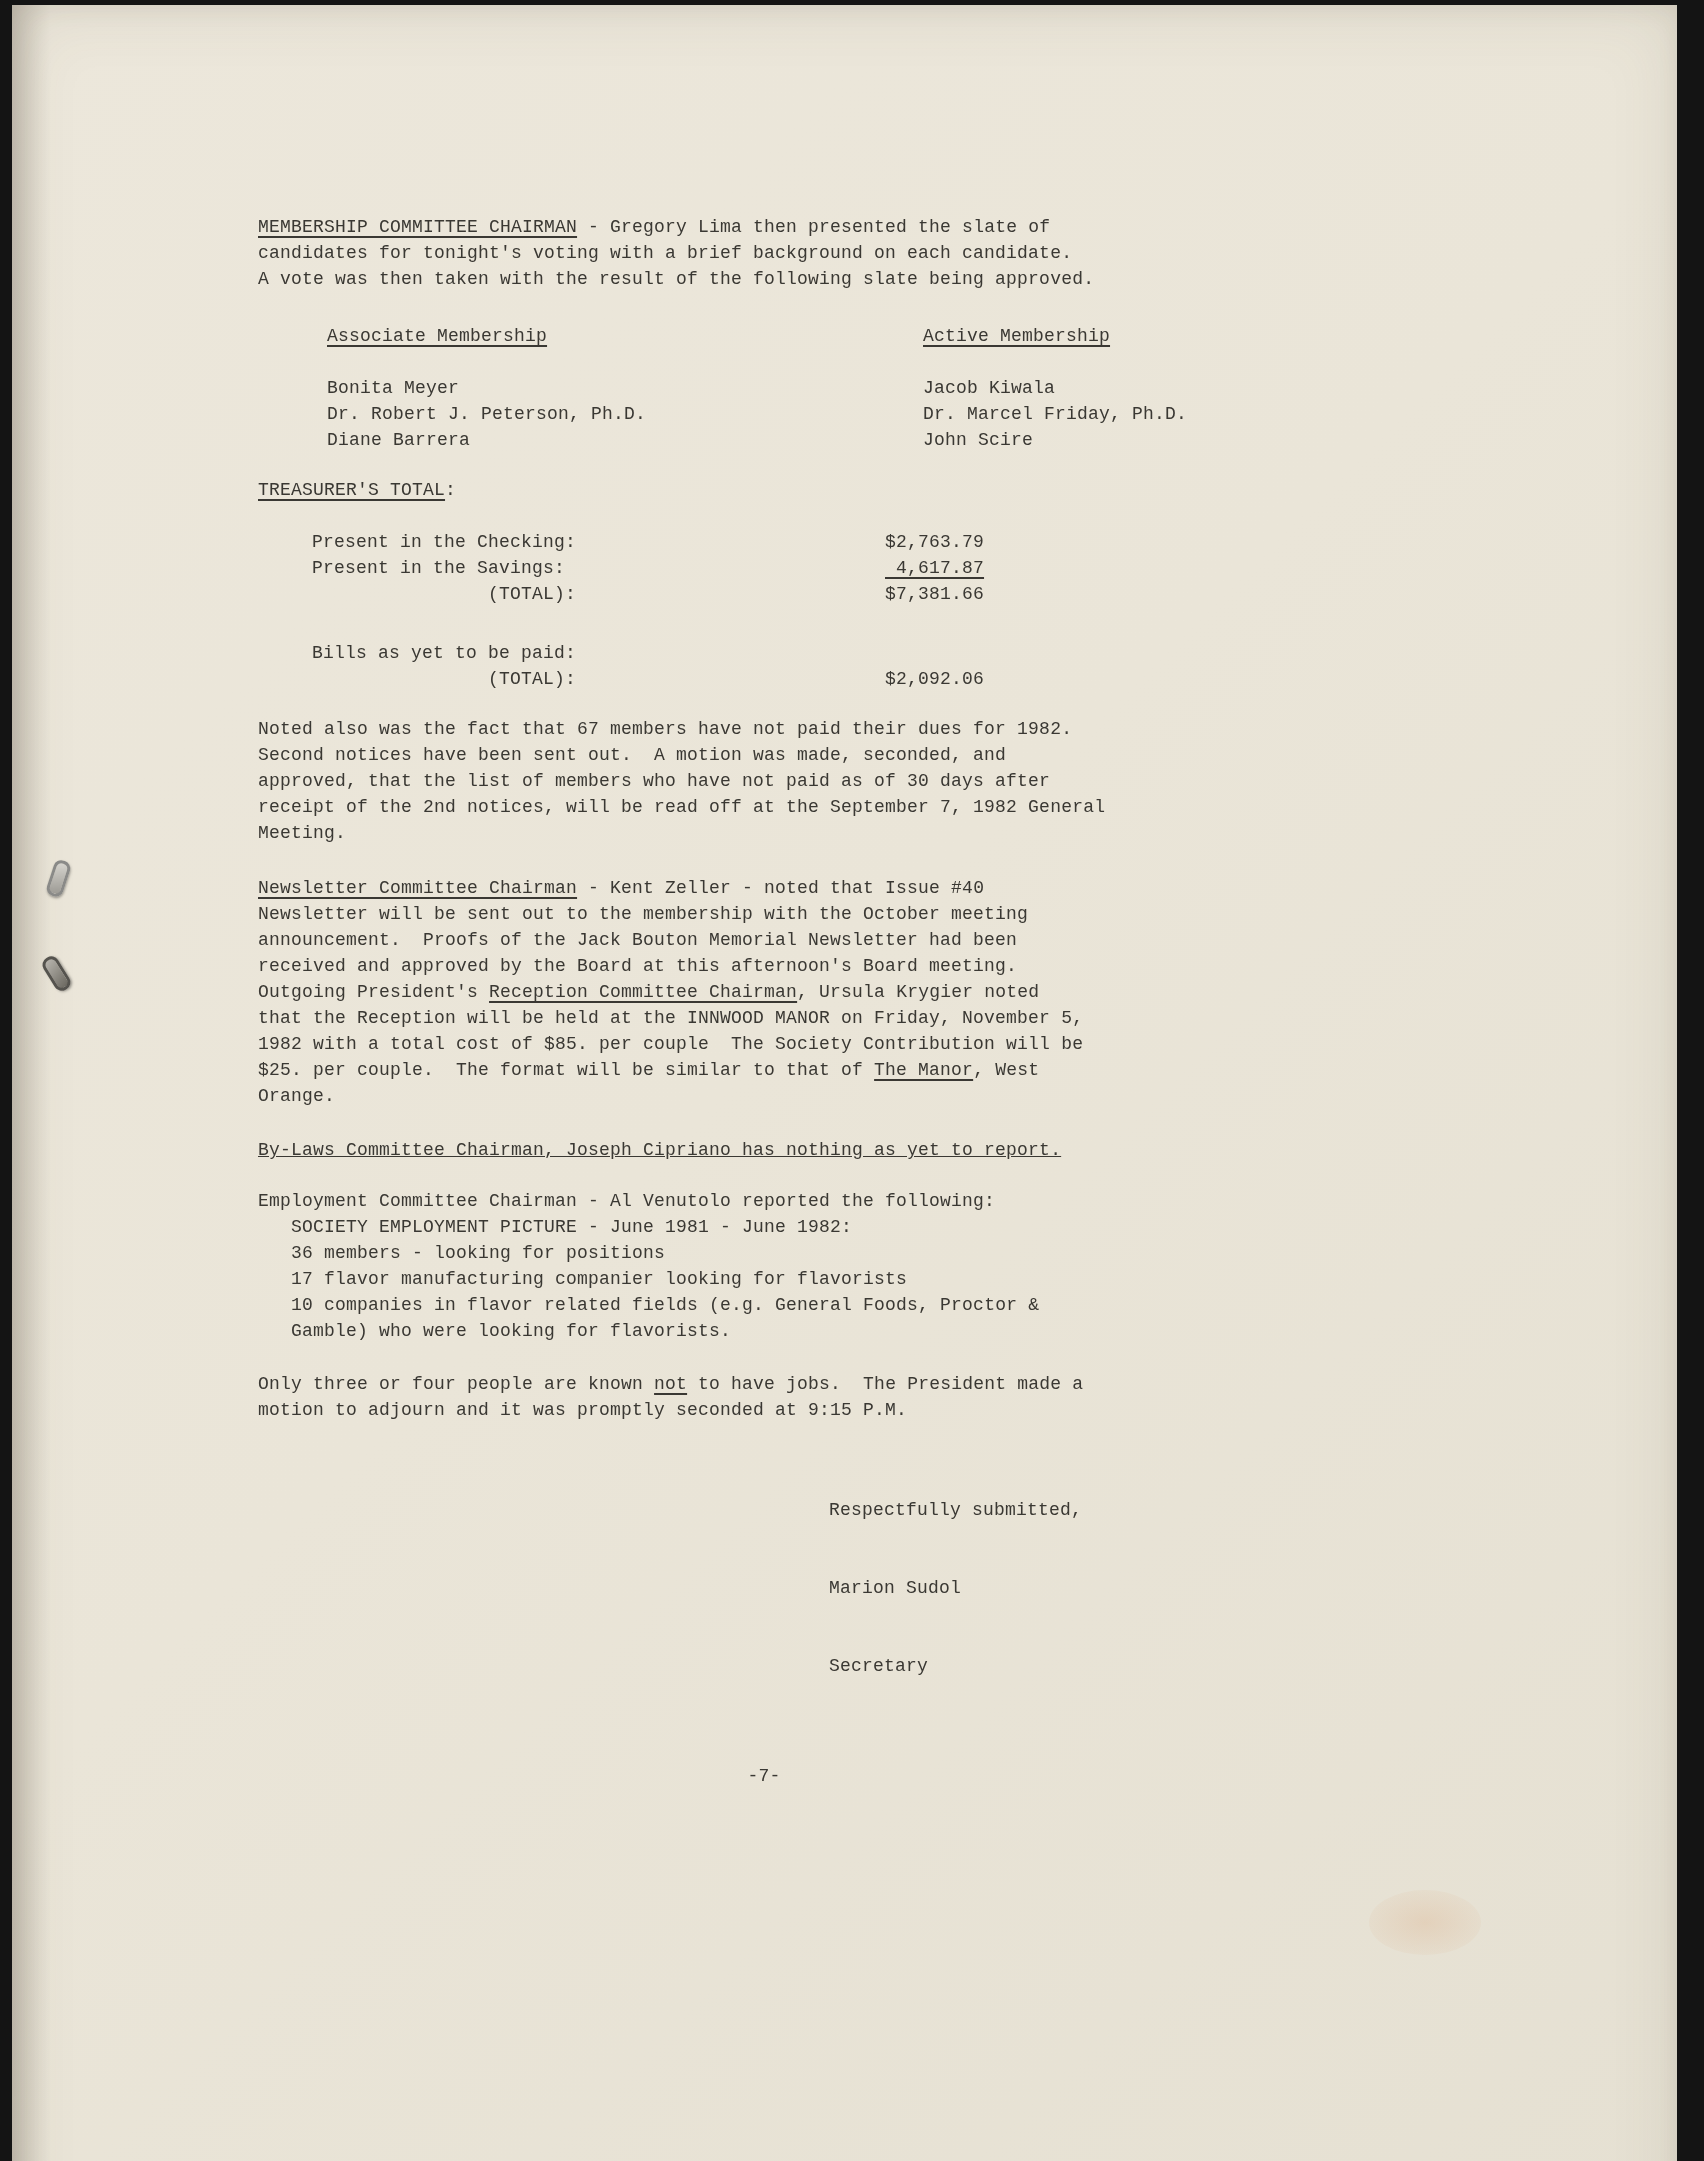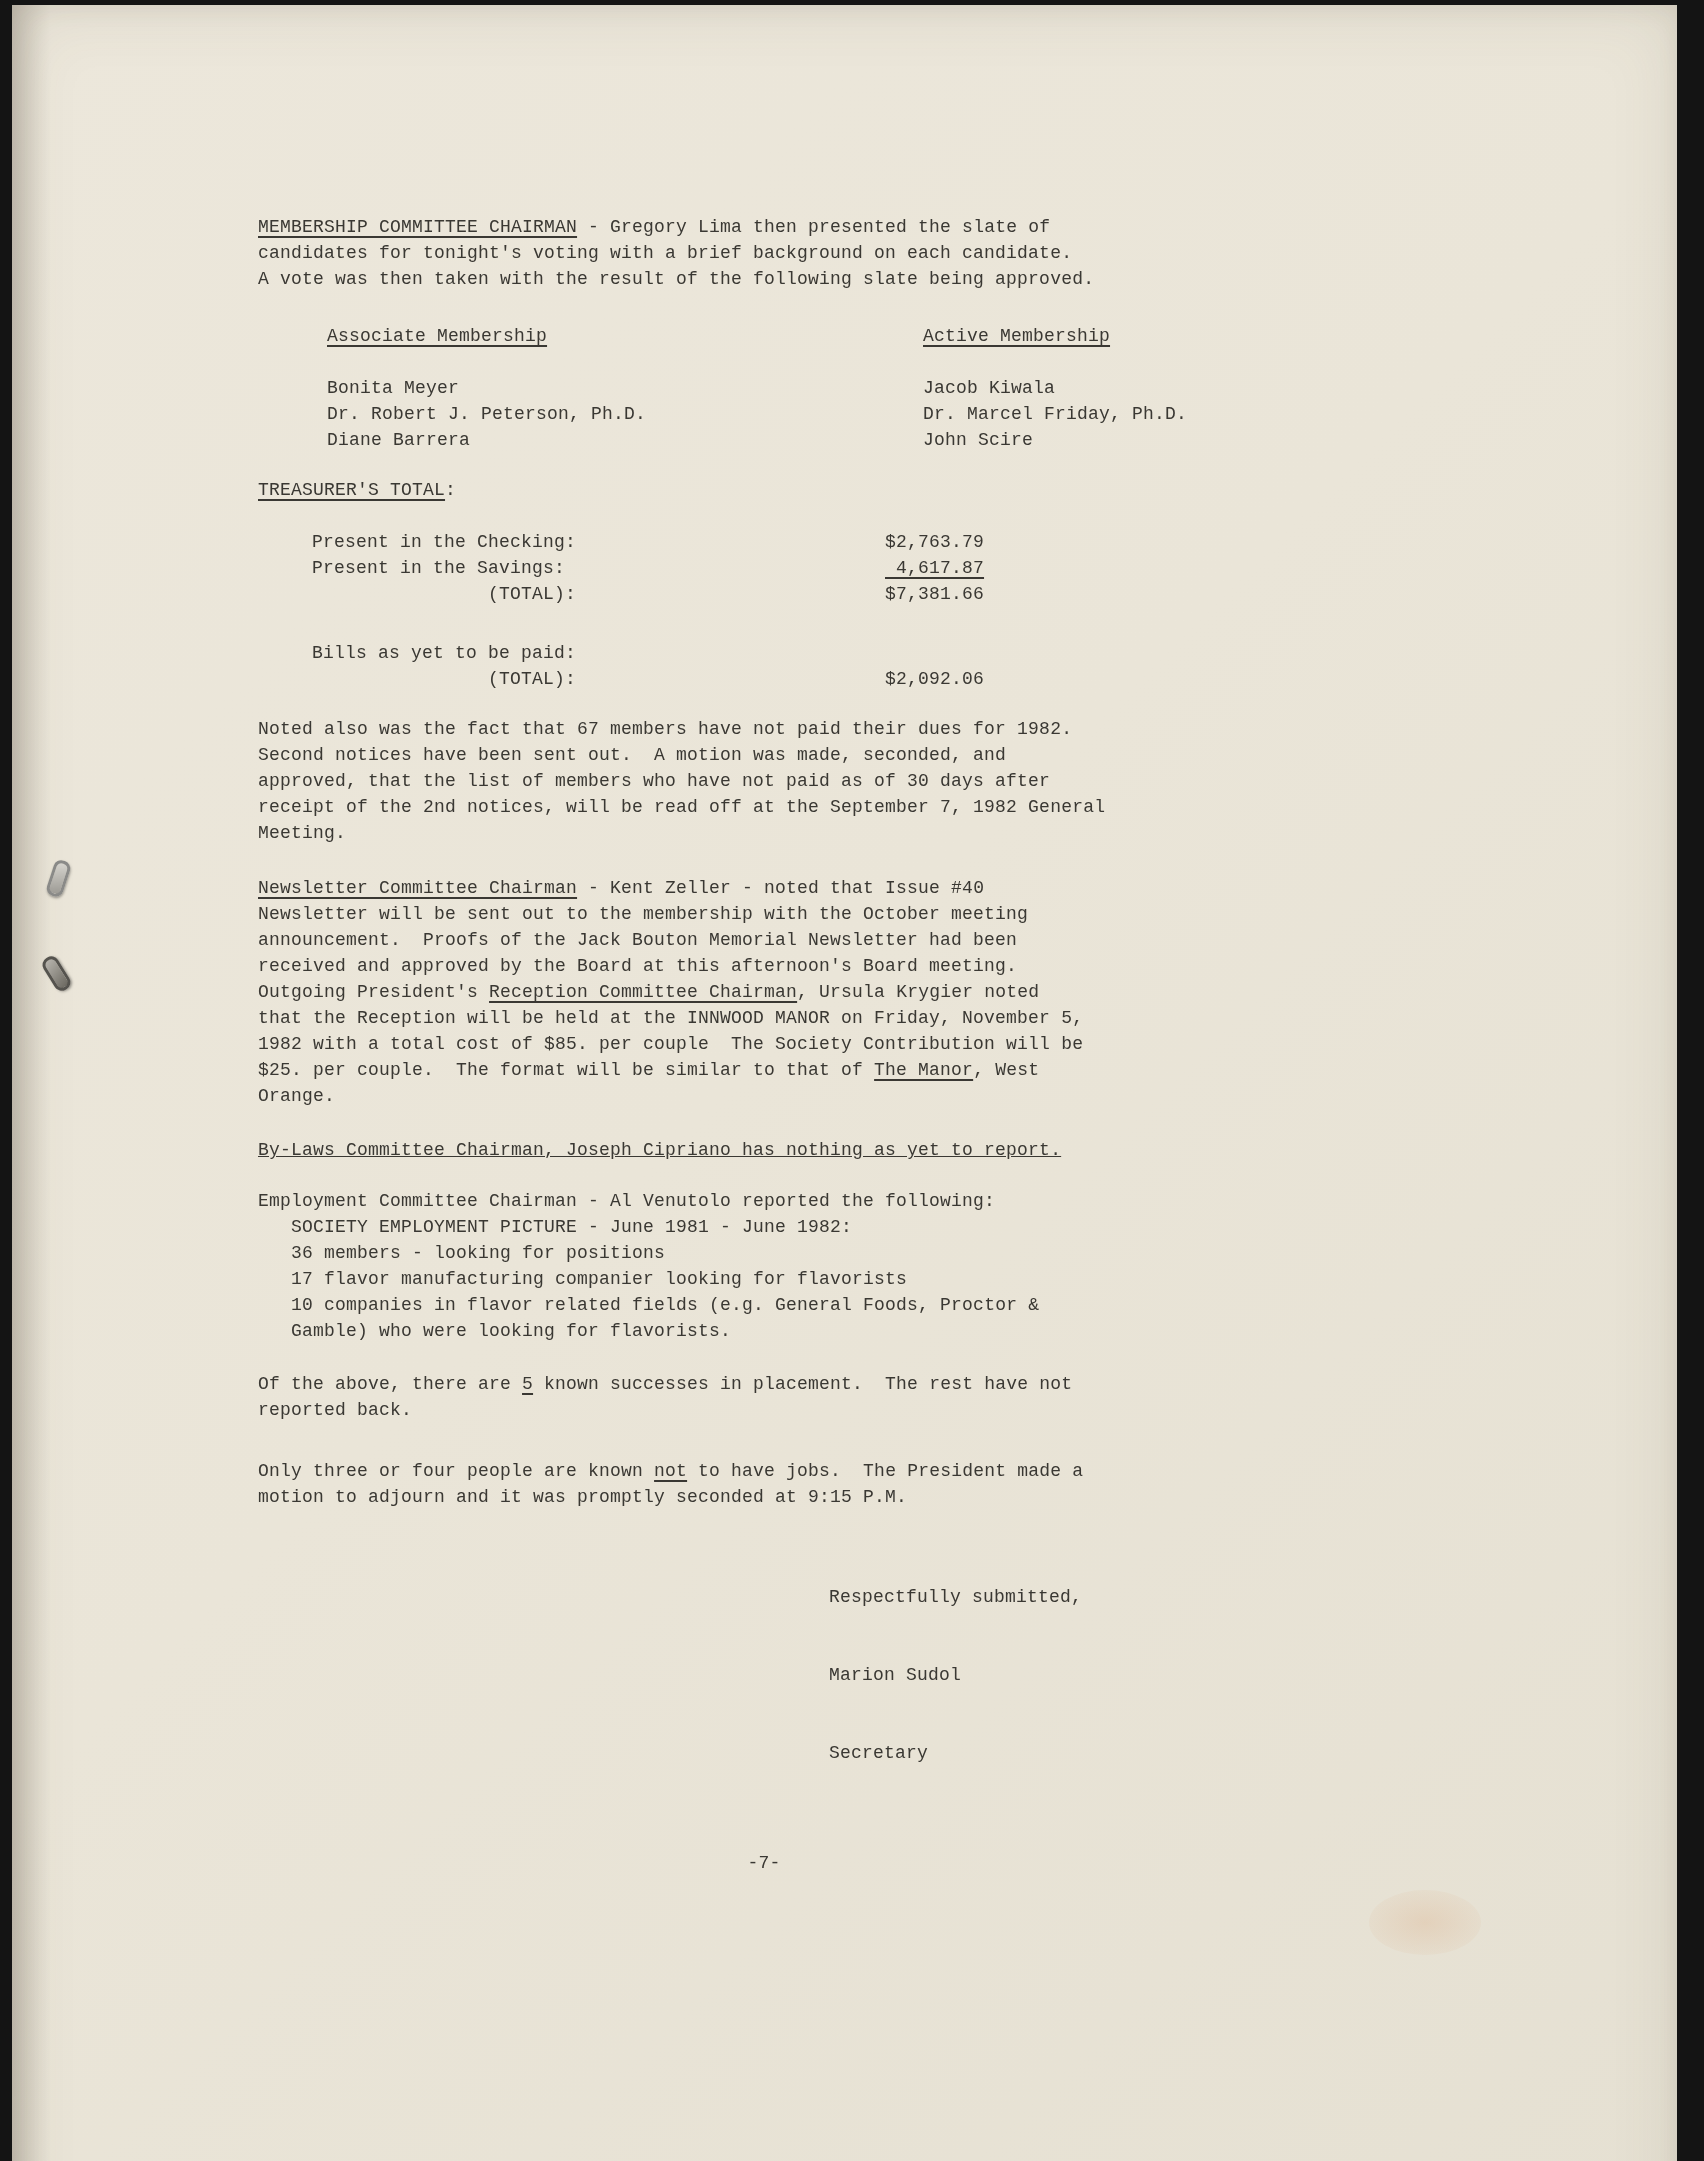--- a/index.html
+++ b/index.html
@@ -173,22 +173,20 @@
 
       <p class="para para-bylaws">By-Laws Committee Chairman, Joseph Cipriano has nothing as yet to report.</p>
 
       <p class="para para-employment">Employment Committee Chairman - Al Venutolo reported the following:
    SOCIETY EMPLOYMENT PICTURE - June 1981 - June 1982:
    36 members - looking for positions
    17 flavor manufacturing companier looking for flavorists
    10 companies in flavor related fields (e.g. General Foods, Proctor &amp;
    Gamble) who were looking for flavorists.</p>
 
-      <p class="para para-placement"><span>Of the above, there are </span><span class="u">5</span><span> known successes in placement.  The rest have not
-reported back.</span></p>
 
       <p class="para para-adjourn"><span>Only three or four people are known </span><span class="u">not</span><span> to have jobs.  The President made a
 motion to adjourn and it was promptly seconded at 9:15 P.M.</span></p>
 
       <div class="signature">
         <div>Respectfully submitted,</div>
         <div>Marion Sudol</div>
         <div>Secretary</div>
       </div>
 

